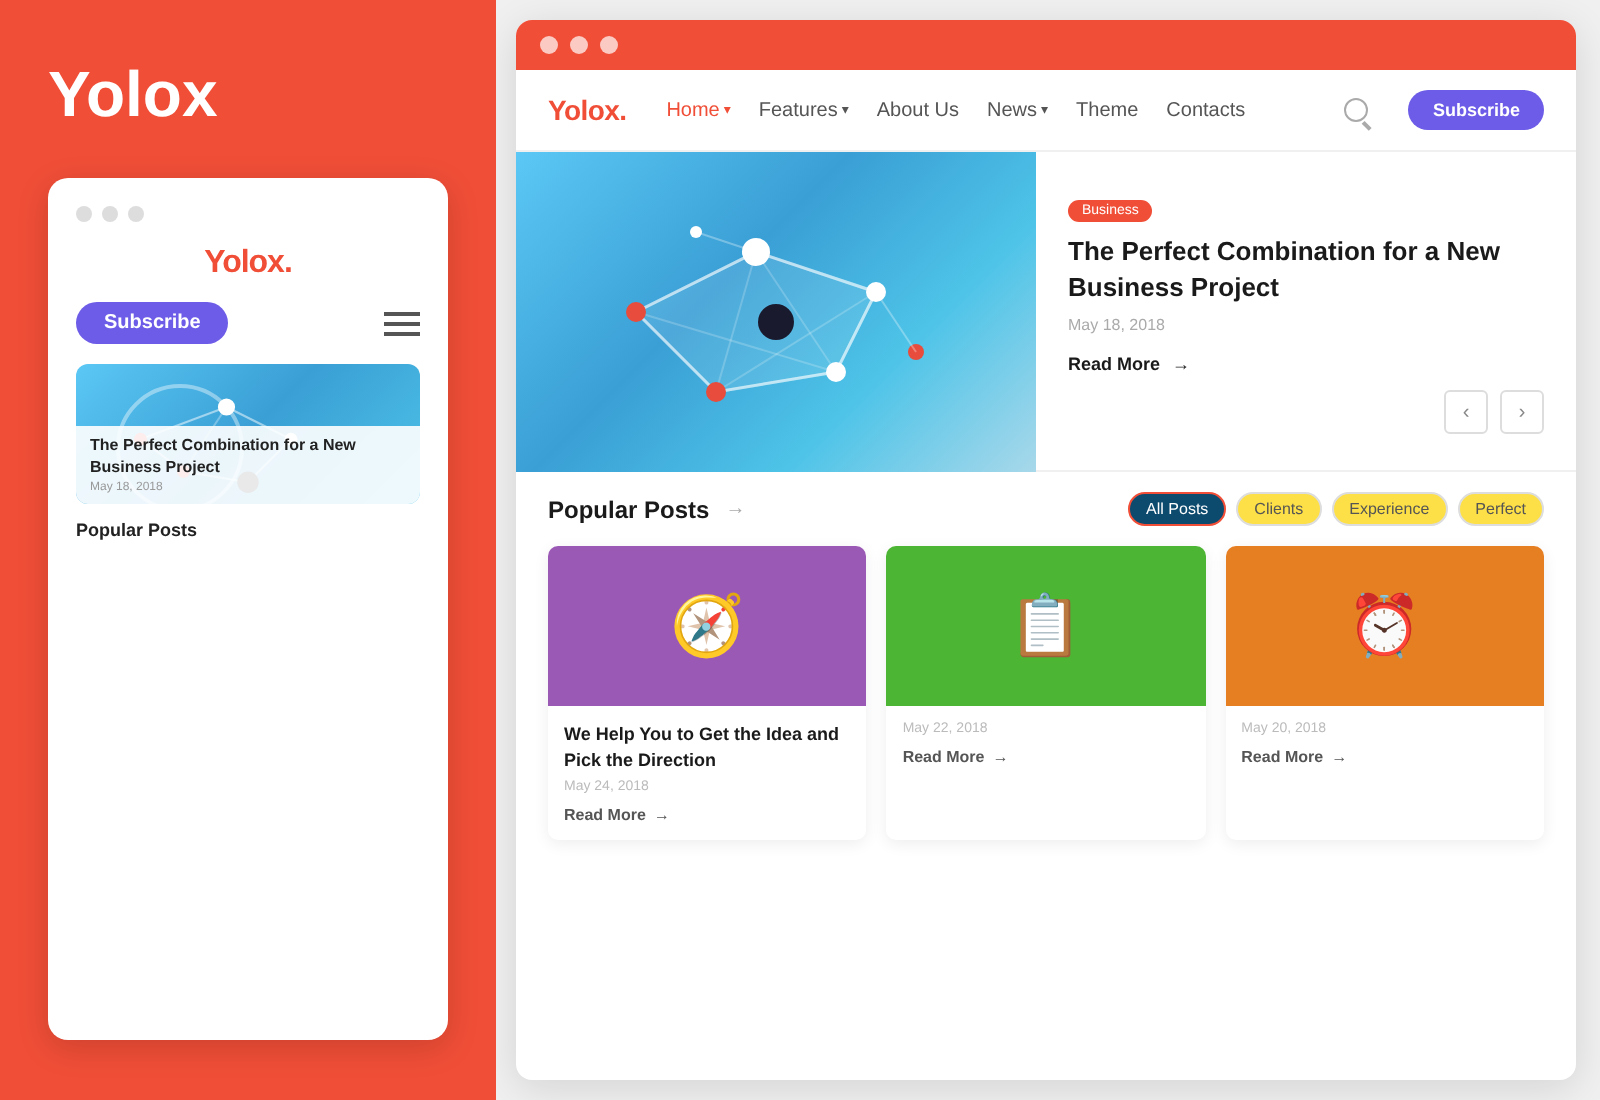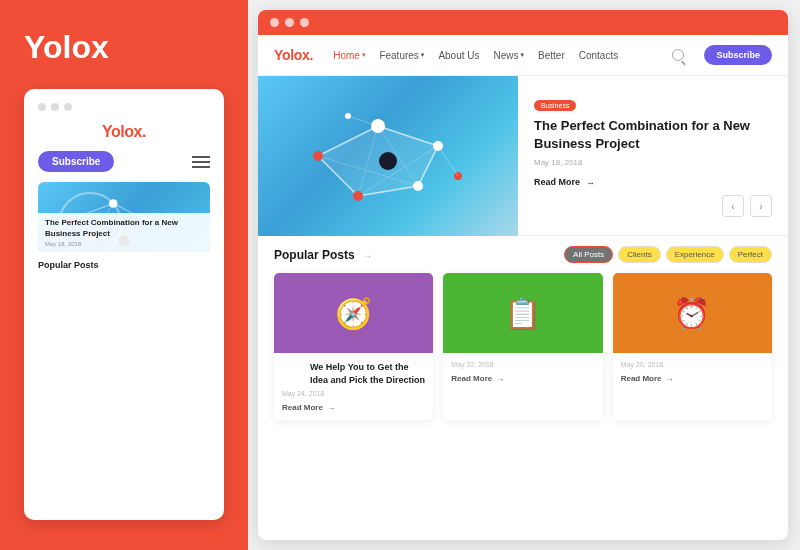--- a/index.html
+++ b/index.html
@@ -347,21 +347,21 @@
     .filter-btn {
       font-size: 8px;
       padding: 3px 8px;
       border-radius: 10px;
       border: 1px solid #ddd;
       background: #fde047;
       color: #555;
       cursor: pointer;
     }
     .filter-btn.active {
-      background: #737373;
+      background: #0c4a6e;
       color: #fff;
       border-color: #f04e37;
     }
 
     
     .posts-grid {
       display: flex;
       gap: 10px;
     }
     .post-card {
@@ -386,21 +386,20 @@
     }
     .post-body {
       padding: 8px;
     }
     .post-title {
       font-size: 9px;
       font-weight: 700;
       color: #1a1a1a;
       line-height: 1.35;
       margin-bottom: 4px;
-      margin-left: 28px;
     }
     .post-meta {
       font-size: 7px;
       color: #bbb;
       margin-bottom: 6px;
     }
     .post-readmore {
       font-size: 8px;
       color: #555;
       font-weight: 600;
@@ -471,21 +470,21 @@
 
       <div class="nav-bar">
         <div class="nav-logo">
           <span>Yolox</span><span style="color:#f04e37">.</span>
         </div>
         <div class="nav-links">
           <span class="nav-link active">Home <span class="nav-link-chevron">▾</span></span>
           <span class="nav-link">Features <span class="nav-link-chevron" style="color:#555">▾</span></span>
           <span class="nav-link">About Us</span>
           <span class="nav-link">News <span class="nav-link-chevron" style="color:#555">▾</span></span>
-          <span class="nav-link">Better</span>
+          <span class="nav-link">Theme</span>
           <span class="nav-link">Contacts</span>
         </div>
         <div class="nav-search"></div>
         <button class="nav-subscribe">Subscribe</button>
       </div>
 
       <div class="hero-section">
         <div class="hero-image">
           <svg viewBox="0 0 260 160" xmlns="http://www.w3.org/2000/svg">
 

